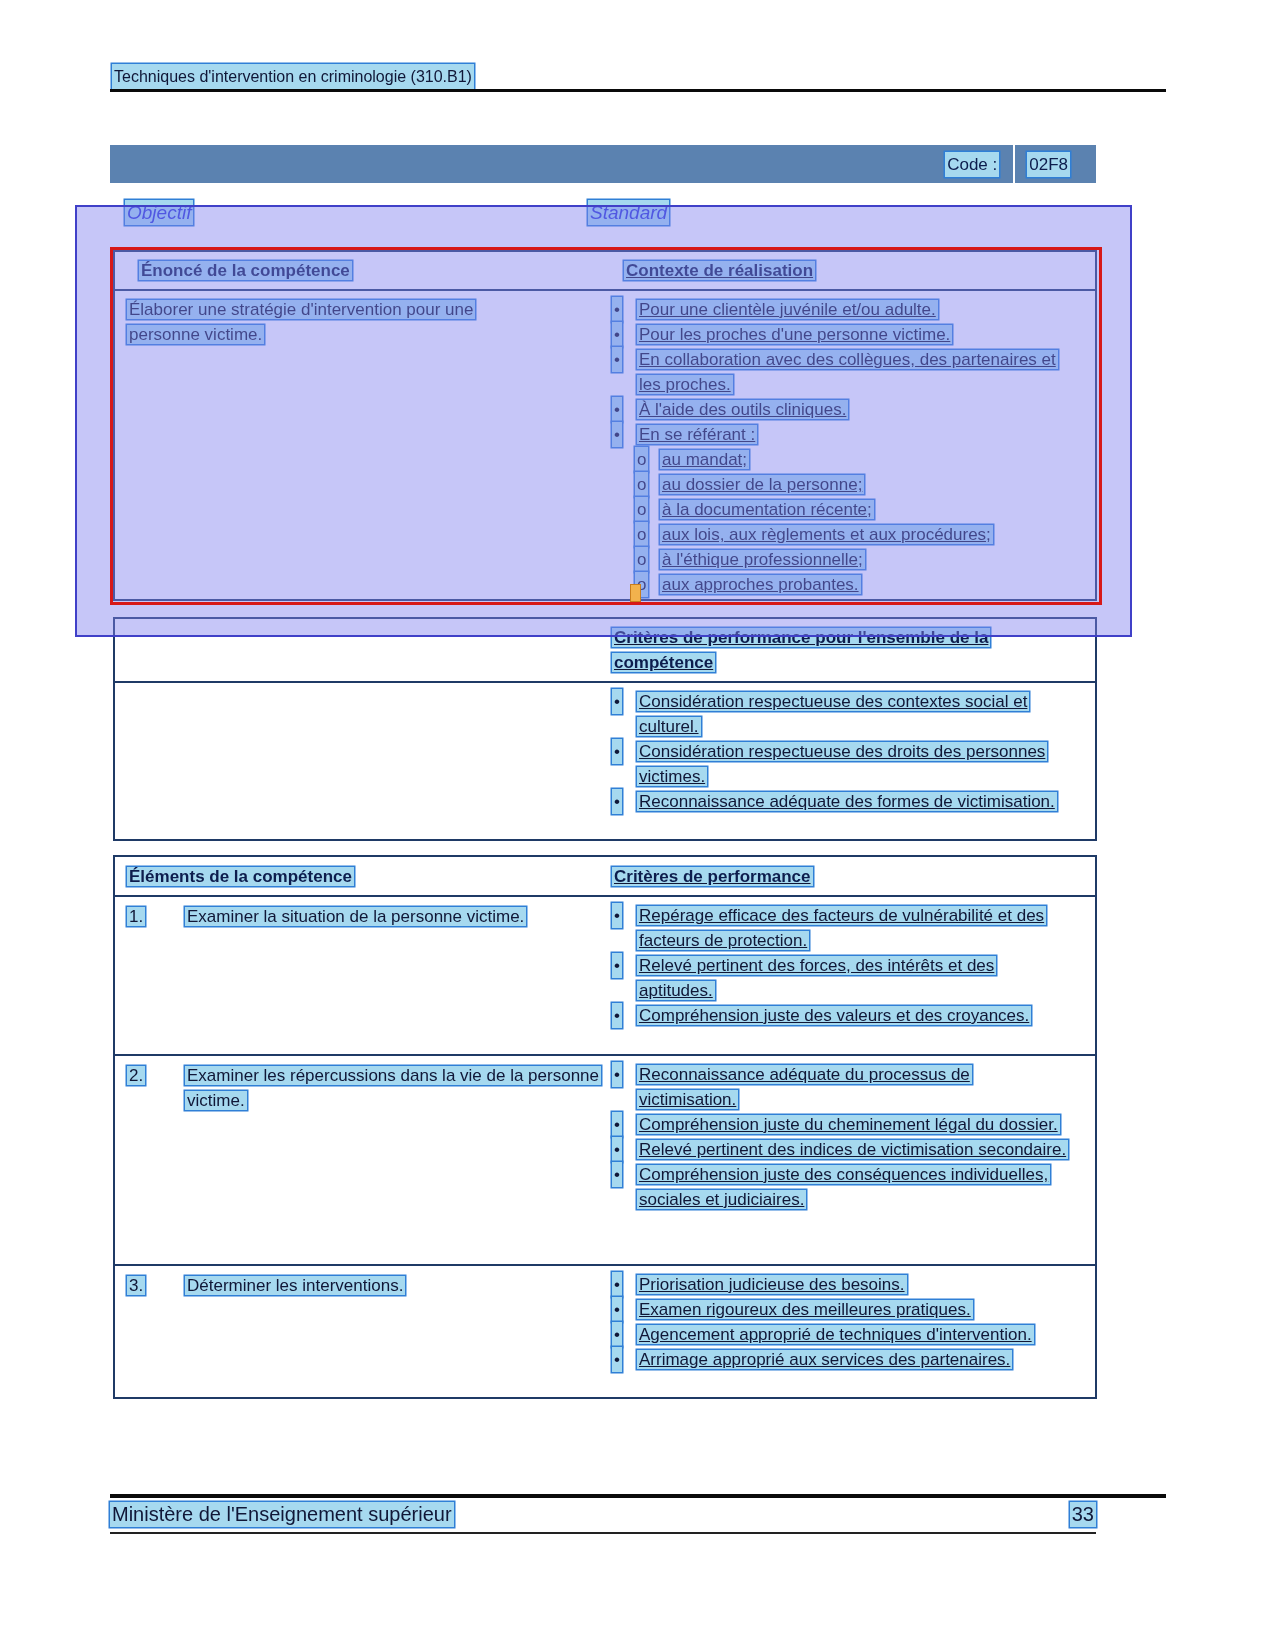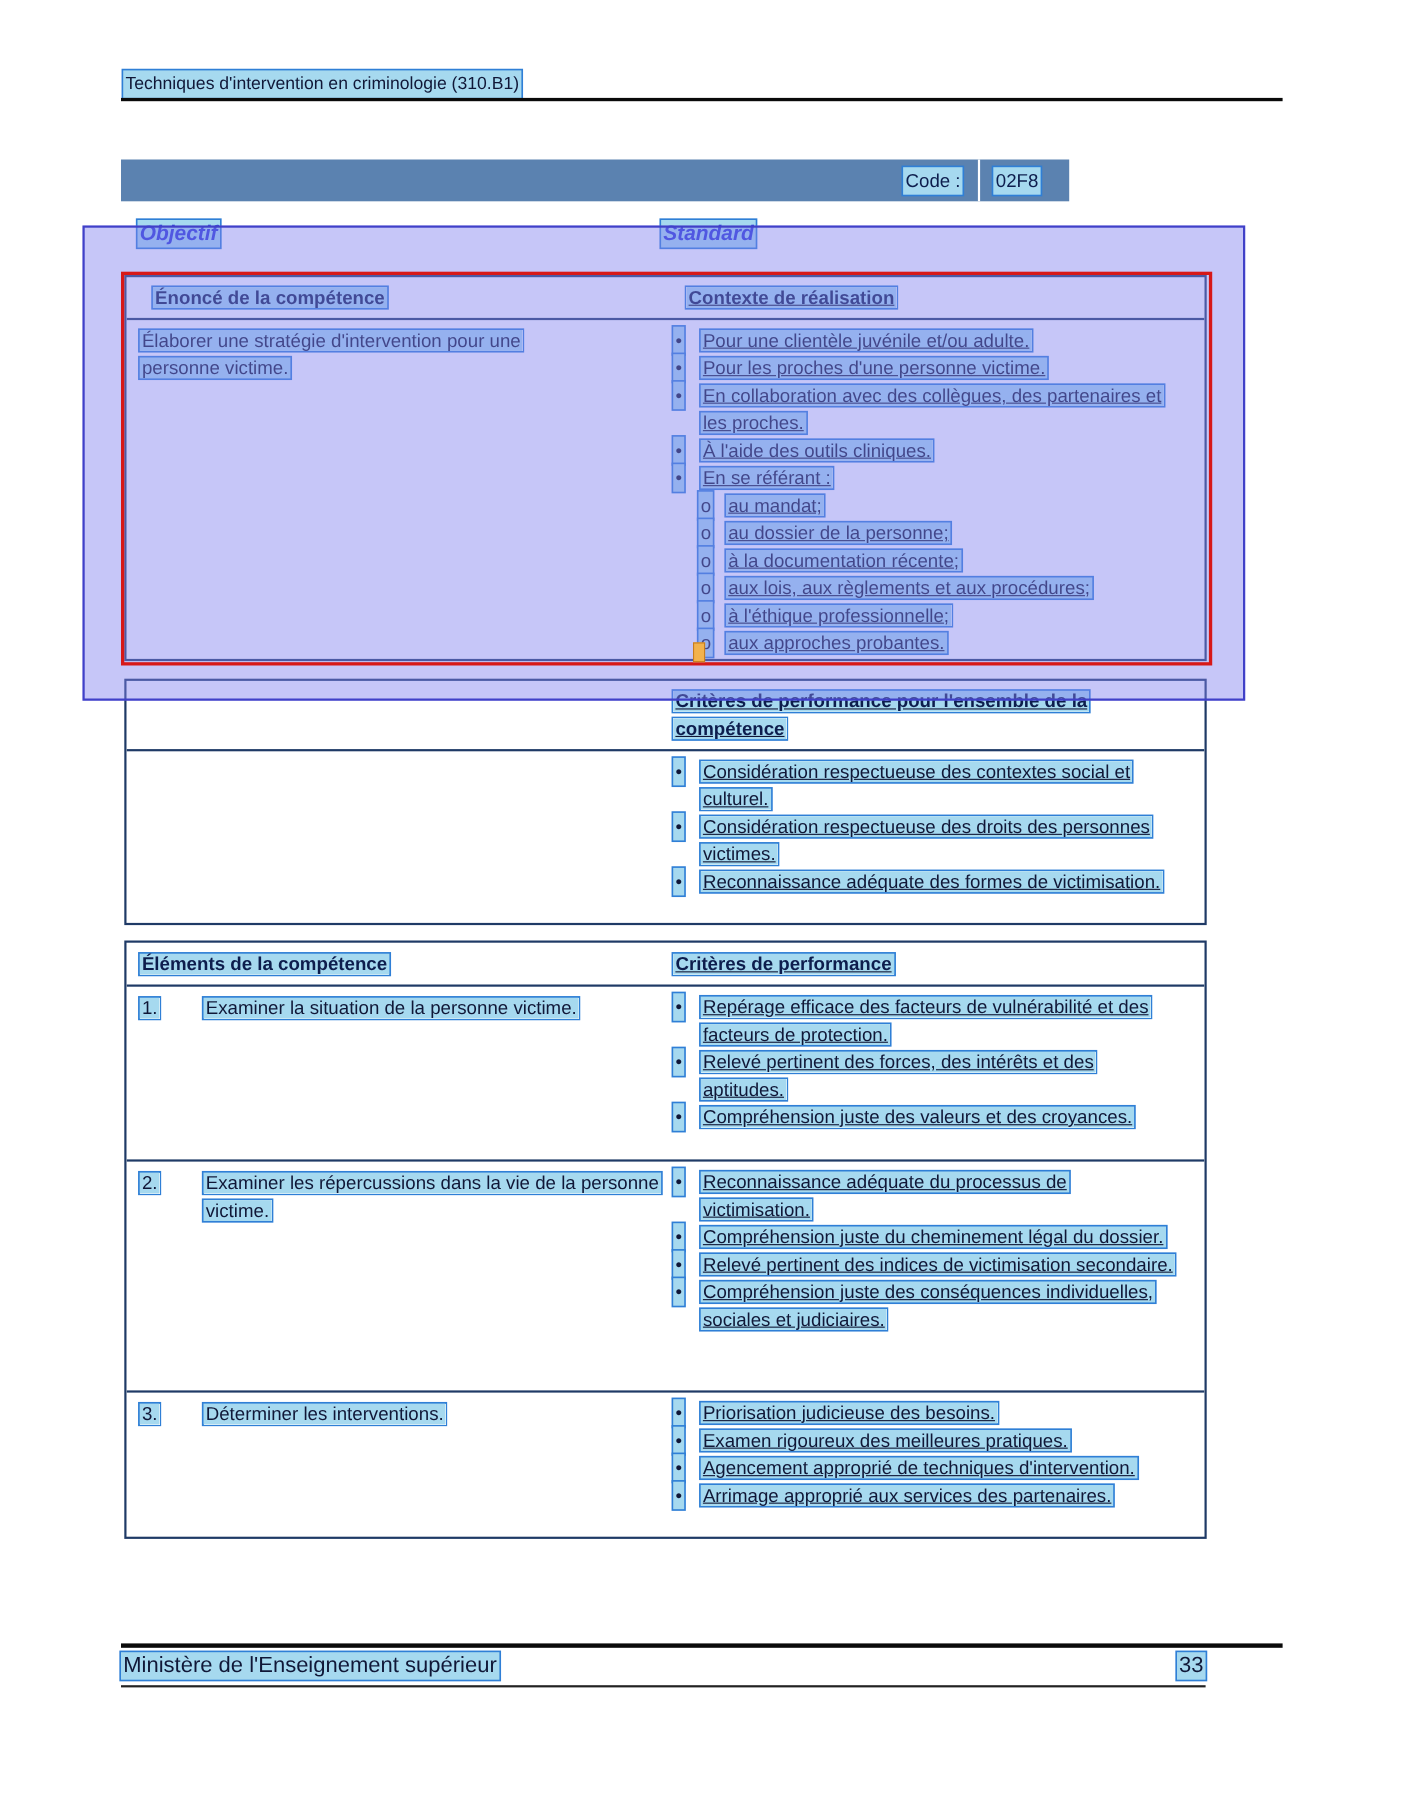--- a/index.html
+++ b/index.html
@@ -13,30 +13,30 @@
       box-shadow:0 0 0 1.5px var(--highlight-border,#2f7fd6);
       -webkit-box-decoration-break:clone;box-decoration-break:clone;
       padding:0 2px;}
 
   .doc-title{position:absolute;left:112px;top:64px;font-size:16px;}
   .rule{position:absolute;background:#0a0a0a;}
   .rule-header{left:110px;top:89px;width:1056px;height:3px;}
   .rule-footer-top{left:110px;top:1494px;width:1056px;height:4px;}
   .rule-footer-bottom{left:110px;top:1532px;width:986px;height:2px;background:#222222;}
 
-  .code-bar{position:absolute;left:110px;top:145px;width:862px;height:38px;
+  .code-bar{position:absolute;left:110px;top:145px;width:986px;height:38px;
             background:var(--bar-blue,#5b82b0);display:flex;align-items:center;
             justify-content:flex-end;color:#0d1d4d;}
   .code-divider{width:2px;align-self:stretch;background:#ffffff;margin:0 12px 0 14px;}
   .code-value{margin-right:26px;}
 
-  .heading{position:absolute;top:200px;font-size:19px;font-weight:bold;
+  .heading{position:absolute;top:200px;font-size:19px;font-weight:normal;
            font-style:italic;color:var(--heading-blue,#2936d6);}
   .heading-objectif{left:125px;}
-  .heading-standard{left:601px;}
+  .heading-standard{left:588px;}
 
   .tbl{position:absolute;left:113px;width:980px;border:2px solid var(--table-border,#1f3a66);overflow:hidden;}
   .tbl1{top:250px;height:347px;}
   .tbl2{top:617px;height:220px;}
   .tbl3{top:855px;height:540px;}
 
   .grid{display:grid;grid-template-columns:487px 1fr;}
   .head-row{border-bottom:2px solid var(--table-border,#1f3a66);}
   .t1-head{height:37px;align-items:center;padding-left:12px;}
   .t2-head{min-height:55px;}

